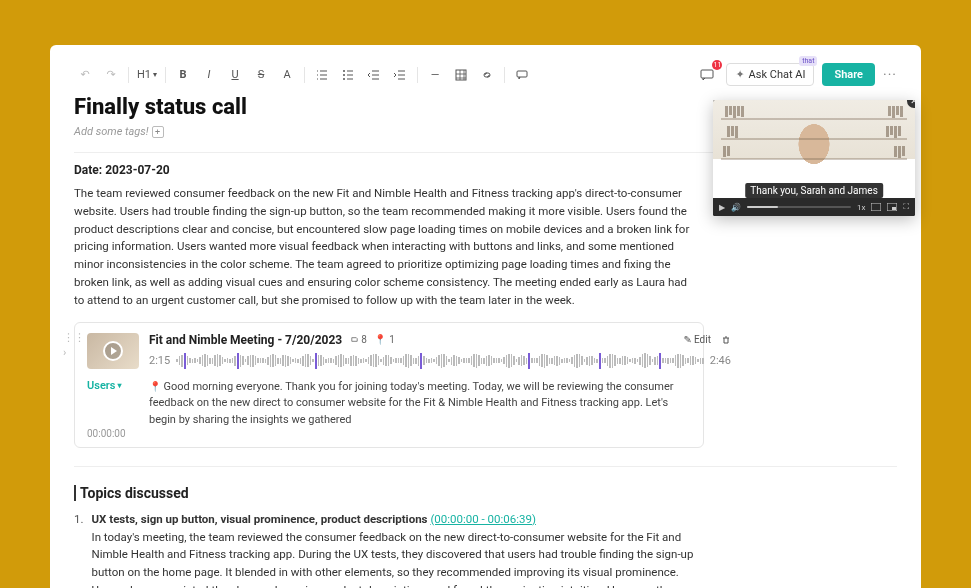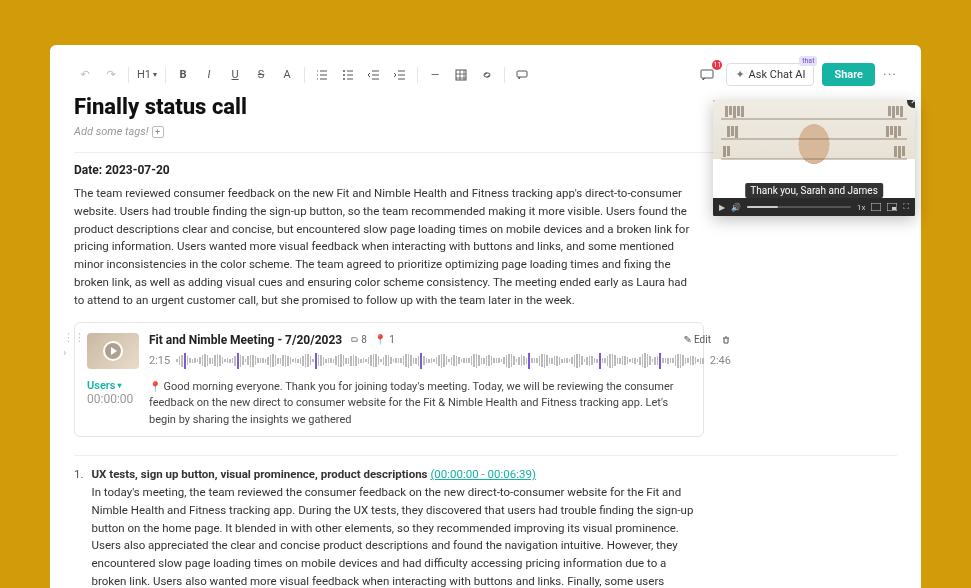--- a/index.html
+++ b/index.html
@@ -83,21 +83,21 @@
     .pill { display: inline-flex; align-items: center; gap: 2px; font-size: 10px; color: #666; }
     .audio-actions { margin-left: auto; display: flex; gap: 10px; font-size: 10px; color: #555;}
     .audio-actions span { cursor: pointer; display: inline-flex; align-items: center; gap: 2px;}
     .wave-row { display: flex; align-items: center; gap: 6px; margin-top: 4px; font-size: 11px; color: #888;}
     .wave { flex: 1; height: 20px; display: flex; align-items: center; gap: 1px; }
     .wave span { width: 1.5px; background: #bbb; display: block; }
     .wave span.m { background: #7a5cd6; }
     .transcript-row { display: flex; gap: 10px; margin-top: 8px; font-size: 11px;}
     .speaker-col { width: 52px; }
     .speaker-name { color: #17b3a3; font-weight: 600; font-size: 11px; display: inline-flex; align-items: center; gap: 2px;}
-    .speaker-time { color: #999; font-size: 12px; }
+    .speaker-time { color: #999; font-size: 10px; margin-top: 36px; }
     .transcript-text { flex: 1; color: #444; line-height: 1.5; }
     .pin { color: #d44; font-size: 10px; margin-right: 2px;}
     .expand { text-align: center; font-size: 11px; color: #17b3a3; margin-top: 6px; cursor: pointer;}
     .topics-heading { font-size: 14px; font-weight: 700; color: #222; margin: 18px 0 10px 0; border-left: 2px solid #333; padding-left: 4px;}
     .topic-item { display: flex; gap: 8px; font-size: 11.5px; line-height: 1.55; color: #333; max-width: 625px;}
     .topic-num { color: #555; }
     .topic-title { font-weight: 700; }
     .topic-link { color: #17b3a3; text-decoration: underline; }
 
     
@@ -497,20 +497,21 @@
         <div class="speaker-time">00:00:00</div>
       </div>
       <div class="transcript-text">
         <span class="pin">📍</span><span>Good morning everyone. Thank you for joining today's meeting. Today, we will be reviewing the consumer feedback on the new direct to consumer website for the Fit &amp; Nimble Health and Fitness tracking app. Let's begin by sharing the insights we gathered</span>
       </div>
     </div>
   </div>
 
   <hr class="section-hr" style="margin-top:18px">
 
+  <div class="topics-heading">Topics discussed</div>
   <div class="topic-item">
     <div class="topic-num">1.</div>
     <div>
       <span class="topic-title">UX tests, sign up button, visual prominence, product descriptions</span>
       <a class="topic-link">(00:00:00 - 00:06:39)</a><br>
       <span>In today's meeting, the team reviewed the consumer feedback on the new direct-to-consumer website for the Fit and Nimble Health and Fitness tracking app. During the UX tests, they discovered that users had trouble finding the sign-up button on the home page. It blended in with other elements, so they recommended improving its visual prominence. Users also appreciated the clear and concise product descriptions and found the navigation intuitive. However, they encountered slow page loading times on mobile devices and had difficulty accessing pricing information due to a broken link. Users also wanted more visual feedback when interacting with buttons and links. Finally, some users mentioned a minor inconsistency in the color scheme between different sections of the website. The team discussed addressing these issues and agreed to prioritize optimizing page loading times and fixing the broken link. They also discussed adding visual cues to improve usability and ensuring consistency in the color scheme. The meeting ended with Laura apologizing for cutting it short to attend to an urgent customer call but promised to follow up with the team by the end of the week.</span>
     </div>
   </div>
 
 </div>

